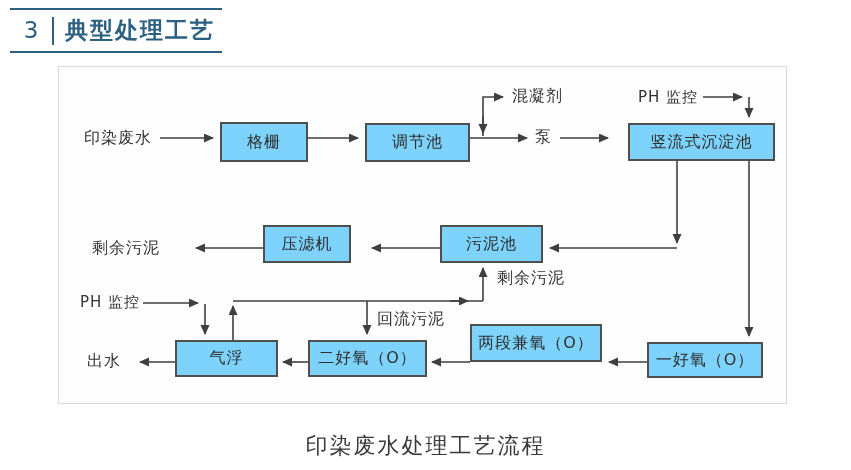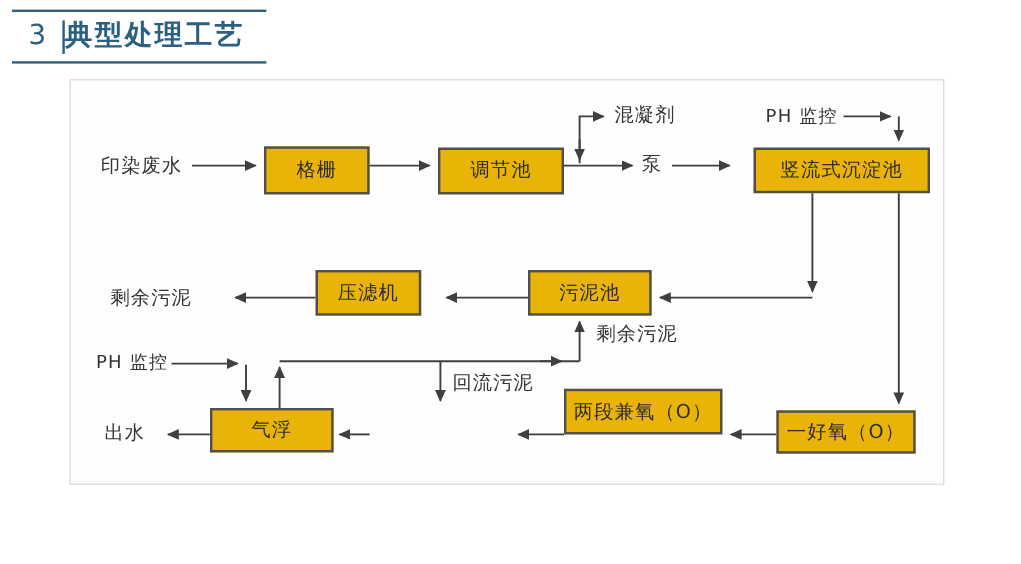--- a/index.html
+++ b/index.html
@@ -5,29 +5,29 @@
   html,body{margin:0;padding:0;background:#ffffff;}
   body{font-family:"DejaVu Sans","Liberation Sans",sans-serif;}
   #canvas{position:relative;width:851px;height:470px;background:#ffffff;overflow:hidden;}
 
   
   .sec-header{position:absolute;left:10px;top:8px;width:212px;height:41px;
     border-top:2px solid #2b6080;border-bottom:2px solid #2b6080;
     display:flex;align-items:center;}
   .sec-num{width:42px;text-align:center;font-size:23px;color:#2b6080;line-height:1;}
   .sec-div{width:2px;height:28px;background:#2b6080;}
-  .sec-title{flex:1;font-size:23px;font-weight:bold;color:#2b6080;
+  .sec-title{flex:1;padding-left:11px;font-size:23px;font-weight:bold;color:#2b6080;
     letter-spacing:2px;line-height:1;white-space:nowrap;}
 
   
   .frame{position:absolute;left:58px;top:66px;width:727px;height:336px;
     border:1px solid #d9d9d9;background:#fefefe;}
 
   
-  .node{position:absolute;box-sizing:border-box;background:#eab308;
+  .node{position:absolute;box-sizing:border-box;background:#7dd3fc;
     border:2px solid #4f4f4f;display:flex;align-items:center;justify-content:center;
     font-size:16px;color:#2e2e2e;letter-spacing:1px;white-space:nowrap;}
 
   
   .lbl{position:absolute;font-size:16px;color:#333333;letter-spacing:1px;
     white-space:nowrap;line-height:1.1;}
   .lbl.small{font-size:15px;}
 
   .caption{position:absolute;left:0;top:431px;width:851px;text-align:center;
     font-size:22px;color:#3a3a3a;letter-spacing:2px;}
@@ -86,27 +86,29 @@
       <line x1="367" y1="301" x2="367" y2="334" marker-end="url(#arr)"></line>
     </g>
   </svg>
 
   <div class="node" style="left:220px;top:122px;width:88px;height:40px;">格栅</div>
   <div class="node" style="left:365px;top:123px;width:105px;height:39px;">调节池</div>
   <div class="node" style="left:616px;top:123px;width:147px;height:38px;margin-left:12px;">竖流式沉淀池</div>
   <div class="node" style="left:263px;top:225px;width:88px;height:38px;">压滤机</div>
   <div class="node" style="left:440px;top:225px;width:103px;height:38px;">污泥池</div>
   <div class="node" style="left:175px;top:340px;width:103px;height:37px;">气浮</div>
+  <div class="node" style="left:308px;top:340px;width:119px;height:37px;">二好氧（O）</div>
   <div class="node" style="left:470px;top:324px;width:132px;height:38px;">两段兼氧（O）</div>
   <div class="node" style="left:647px;top:342px;width:116px;height:36px;text-align:center;">一好氧（O）</div>
 
   <div class="lbl" style="left:84px;top:129px;">印染废水</div>
   <div class="lbl" style="left:512px;top:87px;">混凝剂</div>
   <div class="lbl" style="left:535px;top:128px;">泵</div>
   <div class="lbl small" style="left:638px;top:89px;">PH 监控</div>
   <div class="lbl" style="left:92px;top:239px;">剩余污泥</div>
   <div class="lbl" style="left:497px;top:269px;">剩余污泥</div>
   <div class="lbl small" style="left:80px;top:294px;">PH 监控</div>
   <div class="lbl" style="left:377px;top:310px;">回流污泥</div>
   <div class="lbl" style="left:87px;top:352px;">出水</div>
 
+  <div class="caption">印染废水处理工艺流程</div>
 
 </div>
 
 </body></html>

